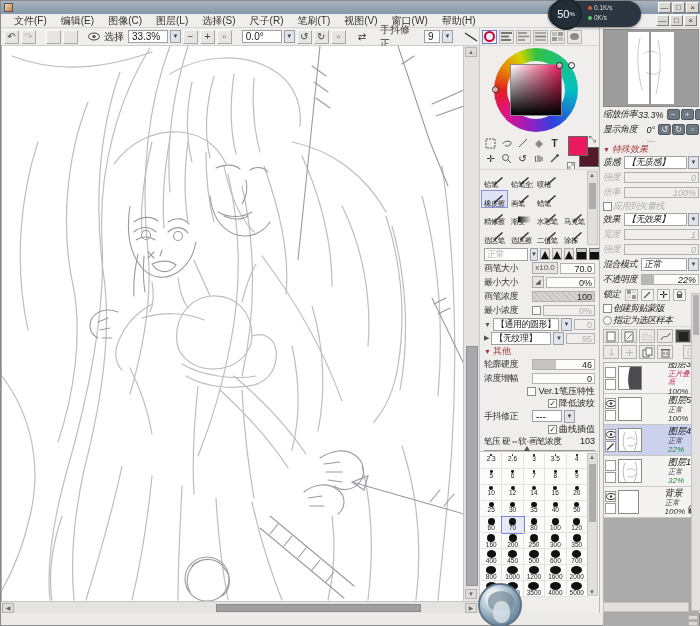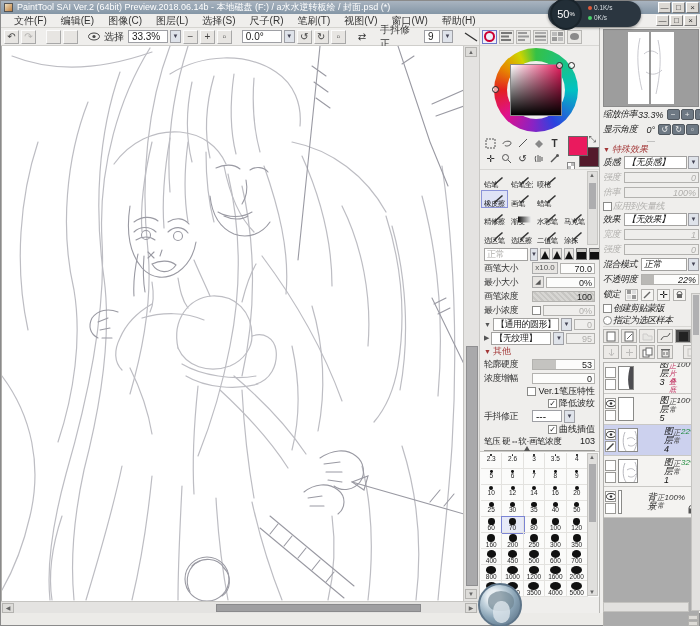--- a/index.html
+++ b/index.html
@@ -120,21 +120,21 @@
   .layerbtns { display:flex; flex-wrap:wrap; gap:2px; padding:2px 0; border-top:1px solid #d8d7d4; }
   .lb { width:16px; height:14px; background:#eceae7; border:1px solid #b3b2af; display:flex; align-items:center; justify-content:center; }
   .lb.dark { background:#4a4a4a; }
   .lb.gray svg { opacity:.3; }
   .layerlist { position:relative; margin-top:1px; border:1px solid #b3b2af; background:#ababab; height:308px; overflow:hidden; }
   .lrow { height:31px; background:#f4f3f1; border-bottom:1px solid #c9c8c5; display:flex; align-items:center; padding:1px 1px; gap:2px; }
   .lrow.sel { background:#ccd1ee; }
   .lchecks { display:flex; flex-direction:column; gap:1px; }
   .lchk { width:11px; height:11px; background:#fff; border:1px solid #9a9996; display:flex; align-items:center; justify-content:center; }
   .lthumb { width:24px; height:24px; background:#fff; border:1px solid #8a8a88; position:relative; overflow:hidden; }
-  .linfo { display:flex; flex-direction:row; justify-content:center; line-height:9px; flex:1;margin-left:24px; }
+  .linfo { display:flex; flex-direction:column; justify-content:center; line-height:9px; flex:1;margin-left:24px; }
   .lname { font-size:9px; color:#111; }
   .lblend { font-size:8px; color:#444; transform:scale(.9); transform-origin:0 50%; }
   .lblend.red { color:#c03060; }
   .lop { font-size:8px; color:#333; }
   .lop.green { color:#1f8a3c; }
   .llock { margin-left:auto; margin-right:1px; align-self:flex-end; }
   .rp-vscroll { position:absolute; right:0px; top:265px; width:10px; height:318px; background:#e2e1df; border:1px solid #c4c3c0; }
   .rp-vscroll .thumb { position:absolute; left:1px; top:1px; width:6px; height:40px; background:#b0b0b2; }
   .rp-hscroll { position:absolute; left:3px; right:12px; bottom:1px; height:10px; background:#e2e1df; border:1px solid #c4c3c0; }
 
@@ -162,21 +162,20 @@
   .avatar::before { content:""; position:absolute; left:8px; top:6px; width:26px; height:20px; border-radius:50% 50% 40% 40%; background:#6d828f; opacity:.65; }
   .avatar::after { content:""; position:absolute; left:13px; top:16px; width:17px; height:22px; border-radius:45%; background:#dde6ec; opacity:.8; }
 </style>
 </head>
 <body>
 
 <div class="app">
 
   <div class="titlebar">
     <span class="app-icon"></span>
-    <span>PaintTool SAI Ver.2 (64bit) Preview.2018.06.14b - 本地磁盘 (F:) / a水水逆转板绘 / 封面.psd (*)</span>
     <span class="win-btns">
       <span class="win-btn">—</span>
       <span class="win-btn">□</span>
       <span class="win-btn">×</span>
     </span>
   </div>
 
   <div class="menubar">
       <span class="menu-item">文件(F)</span>
       <span class="menu-item">编辑(E)</span>
@@ -637,21 +636,21 @@
           </span>
       </div>
       <div class="red-h">
           <span style="font-size:7px">▼</span>
           <span>其他</span>
         </div>
       <div class="srow">
         <span class="slabel">轮廓硬度</span>
         <span class="slider">
             <span class="fill" style="width:37%;background:#c4c3c0"></span>
-            <span class="val">53</span>
+            <span class="val">46</span>
           </span>
       </div>
       <div class="srow">
         <span class="slabel">浓度增幅</span>
         <span class="slider">
             <span class="val">0</span>
           </span>
       </div>
       <div class="srow" style="justify-content:flex-end;height:12px">
         <span class="cb"></span>

